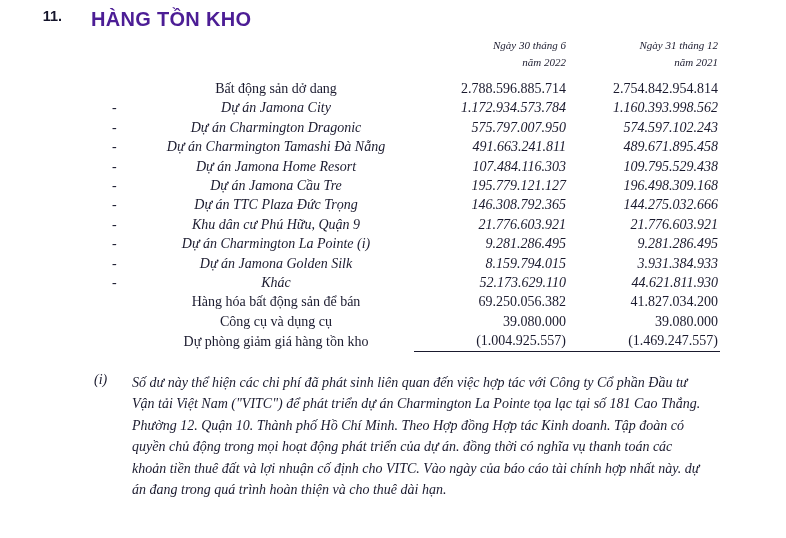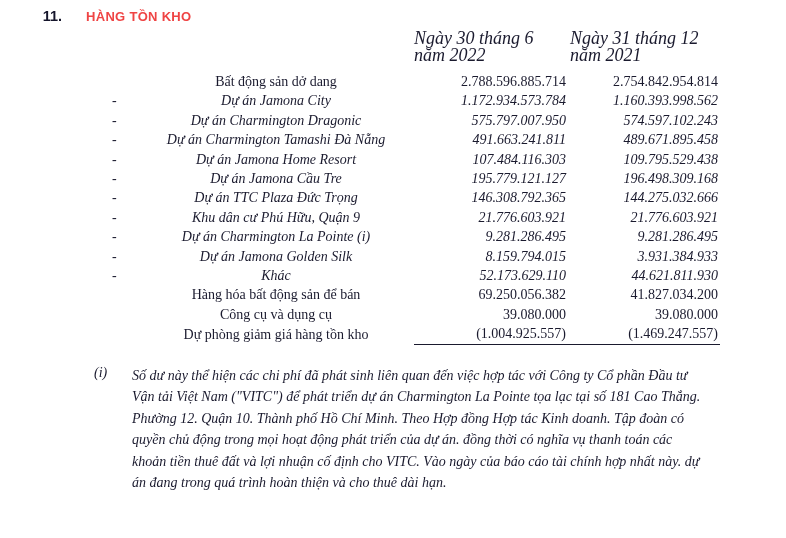--- a/index.html
+++ b/index.html
@@ -19,39 +19,38 @@
     position: relative;
     width: 786px;
     height: 538px;
     padding: 0;
     box-sizing: border-box;
   }
 
   
   .note-header {
     display: flex;
-    align-items: flex-end;
+    align-items: flex-start;
     padding: 8px 0 0 0;
-    gap: 12px;
   }
   .note-num {
     width: 62px;
     text-align: right;
     font-size: 14.5px;
     font-weight: bold;
     color: #15152b;
     font-family: "Liberation Sans", sans-serif;
   }
   .note-title {
-    margin-left: 12px;
-    font-size: 13px;
+    margin-left: 29px;
+    font-size: 20px;
     font-weight: bold;
     letter-spacing: 0.3px;
     font-family: "Liberation Sans", sans-serif;
-    color: #ef4444;
+    color: #4c1d95;
   }
 
   
   .currency-row {
     display: flex;
     justify-content: flex-end;
     padding-right: 78px;
     margin-top: 10px;
   }
   .currency-label {
@@ -90,24 +89,24 @@
   }
   .col-val2 {
     width: 148px;
     text-align: right;
     white-space: nowrap;
     padding-right: 2px !important;
     margin-top: 28px;
   }
   .hdr td {
     font-style: italic;
-    font-size: 18px;
+    font-size: 11px;
     line-height: 17px;
     padding-bottom: 8px !important;
-    text-align: left;
+    text-align: right;
   }
   .hdr .hsub {
     display: block;
   }
   tr.data td {
     line-height: 19.4px;
     height: 19.4px;
   }
   tr.sub td {
     font-style: italic;

